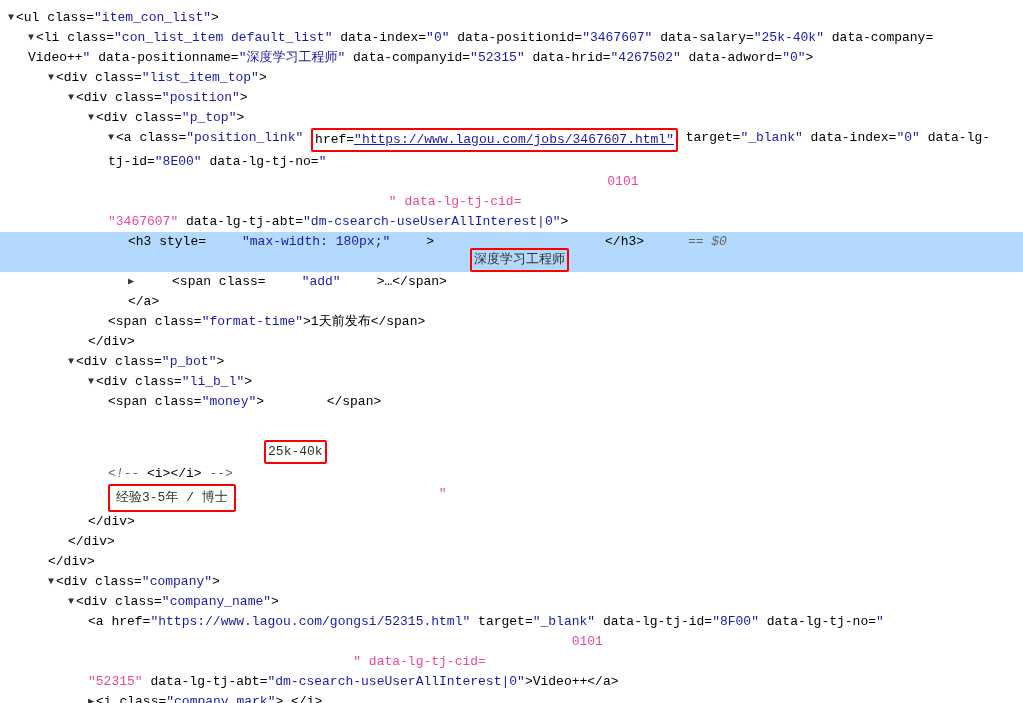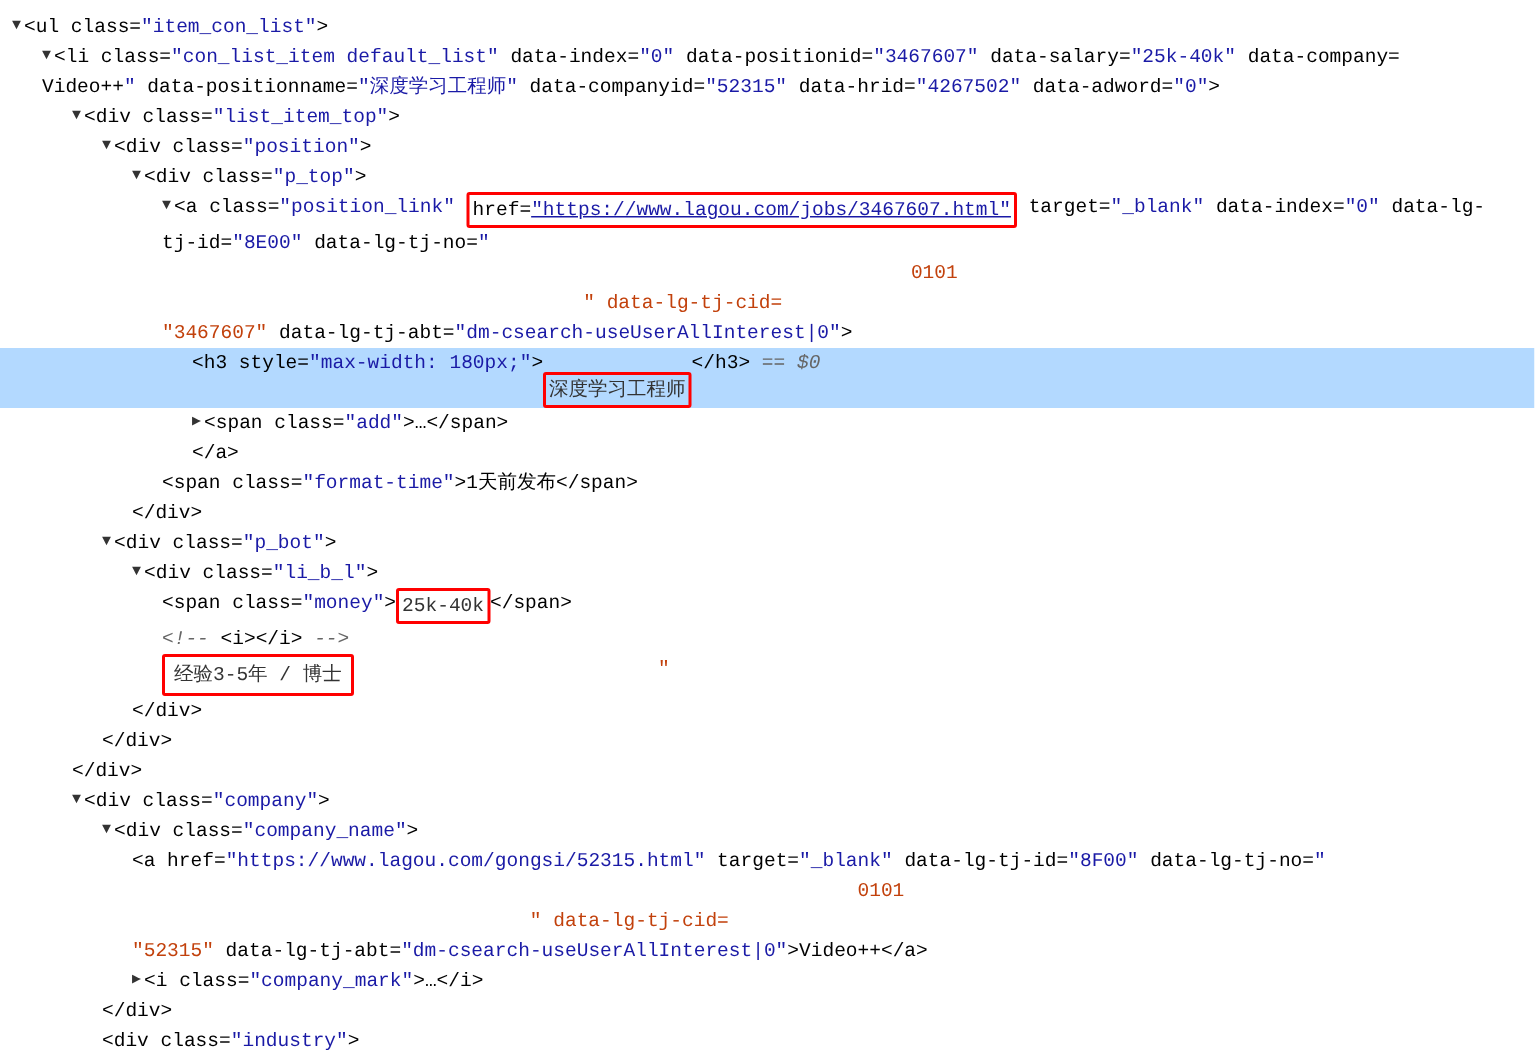--- a/index.html
+++ b/index.html
@@ -31,33 +31,33 @@
     .line.highlighted {
       background: #b3d9ff;
     }
 
     .line-indent-0 { padding-left: 8px; }
     .line-indent-1 { padding-left: 28px; }
     .line-indent-2 { padding-left: 48px; }
     .line-indent-3 { padding-left: 68px; }
     .line-indent-4 { padding-left: 88px; }
     .line-indent-5 { padding-left: 108px; }
-    .line-indent-6 { padding-left: 128px; }
+    .line-indent-6 { padding-left: 128px; gap: 36px; }
 
     .triangle {
       display: inline-block;
       margin-right: 2px;
       font-size: 10px;
       cursor: pointer;
     }
 
     .tag { color: #000; }
     .attr-val { color: #1a1aa6; }
     .comment { color: #666; font-style: italic; }
-    .grey-text { color: #c2410c; }
+    .grey-text { color: #ec4899; }
   </style>
 </head>
 <body>
 
 <div class="code-area">
 <div class="line line-indent-0"><span class="triangle">▼</span><span class="tag">&lt;ul class=</span><span class="attr-val">"item_con_list"</span><span class="tag">&gt;</span></div>
     <div class="line line-indent-1"><span class="triangle">▼</span><span class="tag">&lt;li class=</span><span class="attr-val">"con_list_item default_list"</span><span class="tag"> data-index=</span><span class="attr-val">"0"</span><span class="tag"> data-positionid=</span><span class="attr-val">"3467607"</span><span class="tag"> data-salary=</span><span class="attr-val">"25k-40k"</span><span class="tag"> data-company=</span></div>
     <div class="line line-indent-1"><span class="tag">Video++</span><span class="attr-val">"</span><span class="tag"> data-positionname=</span><span class="attr-val">"深度学习工程师"</span><span class="tag"> data-companyid=</span><span class="attr-val">"52315"</span><span class="tag"> data-hrid=</span><span class="attr-val">"4267502"</span><span class="tag"> data-adword=</span><span class="attr-val">"0"</span><span class="tag">&gt;</span></div>
     <div class="line line-indent-2"><span class="triangle">▼</span><span class="tag">&lt;div class=</span><span class="attr-val">"list_item_top"</span><span class="tag">&gt;</span></div>
     <div class="line line-indent-3"><span class="triangle">▼</span><span class="tag">&lt;div class=</span><span class="attr-val">"position"</span><span class="tag">&gt;</span></div>
@@ -67,21 +67,21 @@
     <div class="line line-indent-5"><span class="grey-text">                                                                0101</span></div>
     <div class="line line-indent-5"><span class="grey-text">                                    " data-lg-tj-cid=</span></div>
     <div class="line line-indent-5"><span class="grey-text">"3467607"</span><span class="tag"> data-lg-tj-abt=</span><span class="attr-val">"dm-csearch-useUserAllInterest|0"</span><span class="tag">&gt;</span></div>
     <div class="line line-indent-6 highlighted"><span class="tag">&lt;h3 style=</span><span class="attr-val">"max-width: 180px;"</span><span class="tag">&gt;</span><span style="border: 2px solid red; padding: 0px 2px; border-radius: 2px; margin-top: 16px;"><span style="color: rgb(51, 51, 51);">深度学习工程师</span></span><span class="tag">&lt;/h3&gt;</span><span class="comment"> == $0</span></div>
     <div class="line line-indent-6"><span class="triangle">▶</span><span class="tag">&lt;span class=</span><span class="attr-val">"add"</span><span class="tag">&gt;…&lt;/span&gt;</span></div>
     <div class="line line-indent-6"><span class="tag">&lt;/a&gt;</span></div>
     <div class="line line-indent-5"><span class="tag">&lt;span class=</span><span class="attr-val">"format-time"</span><span class="tag">&gt;1天前发布&lt;/span&gt;</span></div>
     <div class="line line-indent-4"><span class="tag">&lt;/div&gt;</span></div>
     <div class="line line-indent-3"><span class="triangle">▼</span><span class="tag">&lt;div class=</span><span class="attr-val">"p_bot"</span><span class="tag">&gt;</span></div>
     <div class="line line-indent-4"><span class="triangle">▼</span><span class="tag">&lt;div class=</span><span class="attr-val">"li_b_l"</span><span class="tag">&gt;</span></div>
-    <div class="line line-indent-5"><span class="tag">&lt;span class=</span><span class="attr-val">"money"</span><span class="tag">&gt;</span><span style="border: 2px solid red; padding: 0px 2px; border-radius: 2px;"><span style="color: rgb(51, 51, 51);">25k-40k</span></span><span class="tag">&lt;/span&gt;</span></div>
+    <div class="line line-indent-5"><span class="tag">&lt;span class=</span><span class="attr-val">"money"</span><span class="tag">&gt;</span><span style="border: 2px solid red; padding: 0px 2px; border-radius: 2px; margin-top: 48px;"><span style="color: rgb(51, 51, 51);">25k-40k</span></span><span class="tag">&lt;/span&gt;</span></div>
     <div class="line line-indent-5"><span class="comment">&lt;!-- </span><span class="tag">&lt;i&gt;</span><span class="tag">&lt;/i&gt;</span><span class="comment"> --&gt;</span></div>
     <div class="line line-indent-5"><span style="border: 2px solid red; padding: 2px 6px; border-radius: 2px;"><span style="color: rgb(51, 51, 51);">经验3-5年 / 博士</span></span><span class="grey-text">                          "</span></div>
     <div class="line line-indent-4"><span class="tag">&lt;/div&gt;</span></div>
     <div class="line line-indent-3"><span class="tag">&lt;/div&gt;</span></div>
     <div class="line line-indent-2"><span class="tag">&lt;/div&gt;</span></div>
     <div class="line line-indent-2"><span class="triangle">▼</span><span class="tag">&lt;div class=</span><span class="attr-val">"company"</span><span class="tag">&gt;</span></div>
     <div class="line line-indent-3"><span class="triangle">▼</span><span class="tag">&lt;div class=</span><span class="attr-val">"company_name"</span><span class="tag">&gt;</span></div>
     <div class="line line-indent-4"><span class="tag">&lt;a href=</span><span class="attr-val">"https://www.lagou.com/gongsi/52315.html"</span><span class="tag"> target=</span><span class="attr-val">"_blank"</span><span class="tag"> data-lg-tj-id=</span><span class="attr-val">"8F00"</span><span class="tag"> data-lg-tj-no=</span><span class="attr-val">"</span></div>
     <div class="line line-indent-4"><span class="grey-text">                                                              0101</span></div>
     <div class="line line-indent-4"><span class="grey-text">                                  " data-lg-tj-cid=</span></div>

